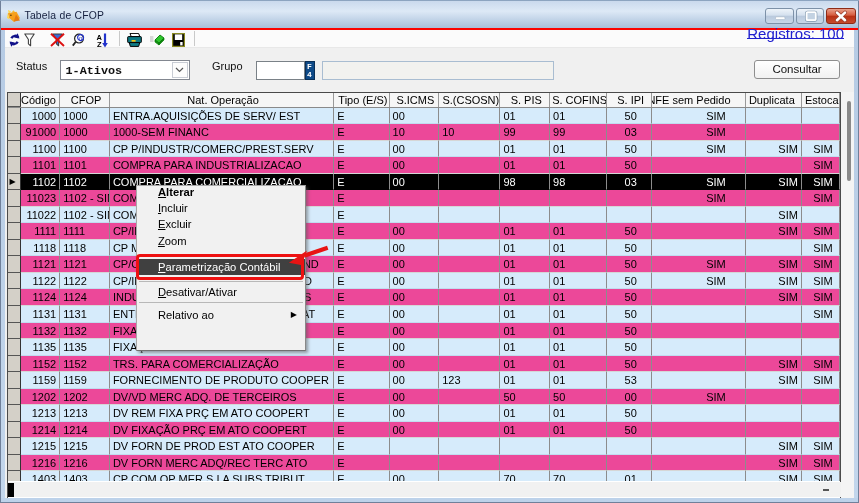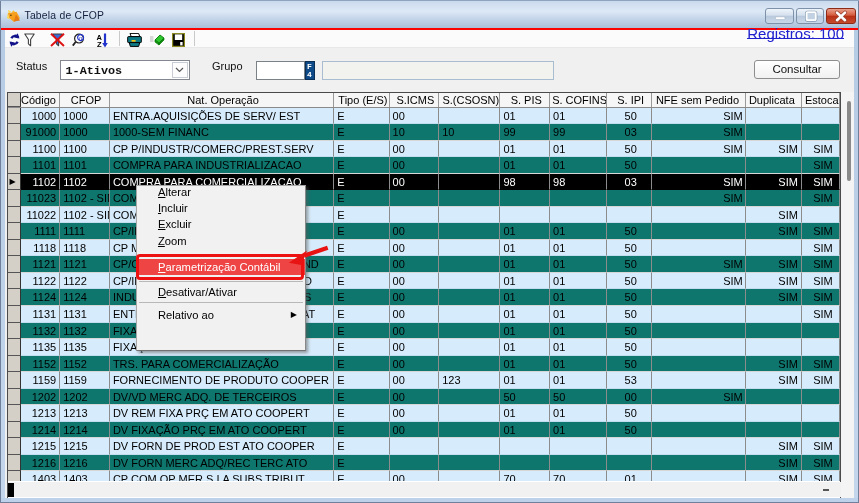--- a/index.html
+++ b/index.html
@@ -24,52 +24,52 @@
 #combo .dd {position:absolute;right:1px;top:1px;bottom:1px;width:16px;background:#fdfdfd;border:1px solid #c8ccd4;display:flex;align-items:center;justify-content:center}
 #grupo-lbl {position:absolute;left:212px;top:60px;font-size:11px;color:#111}
 #grupo-inp {position:absolute;left:256px;top:60.5px;width:48.5px;height:19.5px;background:#fff;border:1px solid #7a8187}
 #f4 {position:absolute;left:304.5px;top:60.5px;width:10px;height:19.5px;background:#0e4a88;border:1px solid #092f57;color:#fff;font-family:"Liberation Mono",monospace;font-weight:bold;font-size:8px;line-height:8.8px;text-align:center;padding-top:1.2px}
 #longfield {position:absolute;left:322px;top:60.5px;width:232px;height:19.5px;background:#f2f2ef;border:1px solid #a9bdd1}
 #consultar {position:absolute;left:754px;top:60px;width:86px;height:18.5px;background:linear-gradient(#ffffff,#f1f1f1);border:1px solid #8e8e8e;border-radius:3px;font-size:11.5px;color:#111;text-align:center;line-height:17px}
 #grid {position:absolute;left:6.5px;top:92px;width:834.5px;height:405.5px;border:1px solid #4a4a4a;border-bottom:none;background:#fff;overflow:hidden}
 #ghead {display:flex;height:14.8px;background:#f6f6f6;border-bottom:1px solid #8a8a8a}
 .hcell {font-size:11px;color:#000;border-right:1px solid #999;display:flex;align-items:center;justify-content:center;overflow:hidden;white-space:nowrap;flex-shrink:0}
 #gbody {position:relative;height:373.5px;overflow:hidden}
-.row {display:flex;height:16.53px;background:#0f766e}
+.row {display:flex;height:16.53px;background:#ec4899}
 .row.blue {background:#d6ebfb}
 .row.sel {background:#000;color:#fff}
 .cell {font-size:11px;line-height:16.53px;border-right:1px solid #8c8c8c;border-bottom:1px solid #d6d6d6;overflow:hidden;white-space:nowrap;flex-shrink:0;position:relative}
 .row.blue .cell {border-bottom:1px solid #c2dcf0}
 .row.sel .cell {border-bottom:1px solid #000}
 .selector {width:13.3px;background:#d4d0c8;border-right:1px solid #333 !important;border-bottom:1px solid #555 !important}
 .selarrow {position:absolute;left:2px;top:0;color:#000;font-size:8px;line-height:16.53px}
 .frag {position:absolute;top:0}
 .c-cod{width:39.4px;text-align:right;padding-right:3px}
 .c-cfop{width:49.7px;text-align:left;padding-left:3px}
 .c-nat{width:224.4px;text-align:left;padding-left:3px}
 .c-tipo{width:55.3px;text-align:left;padding-left:3px}
 .c-icms{width:49.6px;text-align:left;padding-left:3px}
 .c-csosn{width:61.3px;text-align:left;padding-left:3px}
 .c-pis{width:49.6px;text-align:left;padding-left:3px}
 .c-cofins{width:57.2px;text-align:left;padding-left:3px}
 .c-ipi{width:45.0px;text-align:center;padding-left:3px}
-.c-nfe{width:93.5px;text-align:right;padding-right:2px}
+.c-nfe{width:93.5px;text-align:right;padding-right:19px}
 .c-dup{width:56.2px;text-align:right;padding-right:3px}
 .c-estoc{width:37.8px;text-align:right;padding-right:6px}
 
 #hscroll {position:absolute;left:6.5px;top:481.7px;width:834px;height:15.8px;background:#f1f1f1;border-left:1px solid #4a4a4a;z-index:20}
 #hthumb {position:absolute;left:0.5px;top:1.5px;width:5.5px;height:13.5px;background:#000}
 #hdash {position:absolute;left:815px;top:7px;width:6px;height:2px;background:#555}
 #vtrack {position:absolute;left:840.5px;top:92px;width:13px;height:405.5px;background:#f4f4f4;z-index:20}
 #vthumb {position:absolute;left:847px;top:101px;width:4px;height:80px;background:#8a8a8a;border-radius:2px;z-index:21}
 #gridbottom {position:absolute;left:6.5px;top:497.5px;width:847px;height:1px;background:#c8c8c8;z-index:21}
 #menu {position:absolute;left:136.3px;top:184.5px;width:169.7px;height:166px;background:#f1f1f1;border:1px solid #a8a8a8;border-right-color:#888;border-bottom-color:#707070;box-shadow:2px 2px 3px rgba(90,90,90,0.55);z-index:100}
 .mi {position:absolute;left:0px;right:0px;height:16.6px;line-height:16.6px;padding-left:20.7px;font-size:11.2px;color:#000;white-space:nowrap}
-.mi.b {font-weight:normal}
-.mi.hl {background:#ef4444;color:#fff}
+.mi.b {font-weight:bold}
+.mi.hl {background:#404040;color:#fff}
 .mi .sub {position:absolute;right:8px;top:0px;font-size:8px}
 .msep {position:absolute;left:2px;right:2px;height:1px;background:#b8b8b8}
 #redbox {position:absolute;left:135.8px;top:254.3px;width:168.5px;height:25.8px;border:3.4px solid #ee1111;border-radius:4px;z-index:110}
 #arrow {position:absolute;left:282px;top:242px;z-index:111}
 </style></head>
 <body>
 <div id="win">
   <div id="title">
     <svg width="13" height="13" style="position:absolute;left:7px;top:9.5px" viewBox="0 0 13 13">
       <polygon points="1,0 4,1.2 1.8,4.4" fill="#ffd84d"></polygon>

